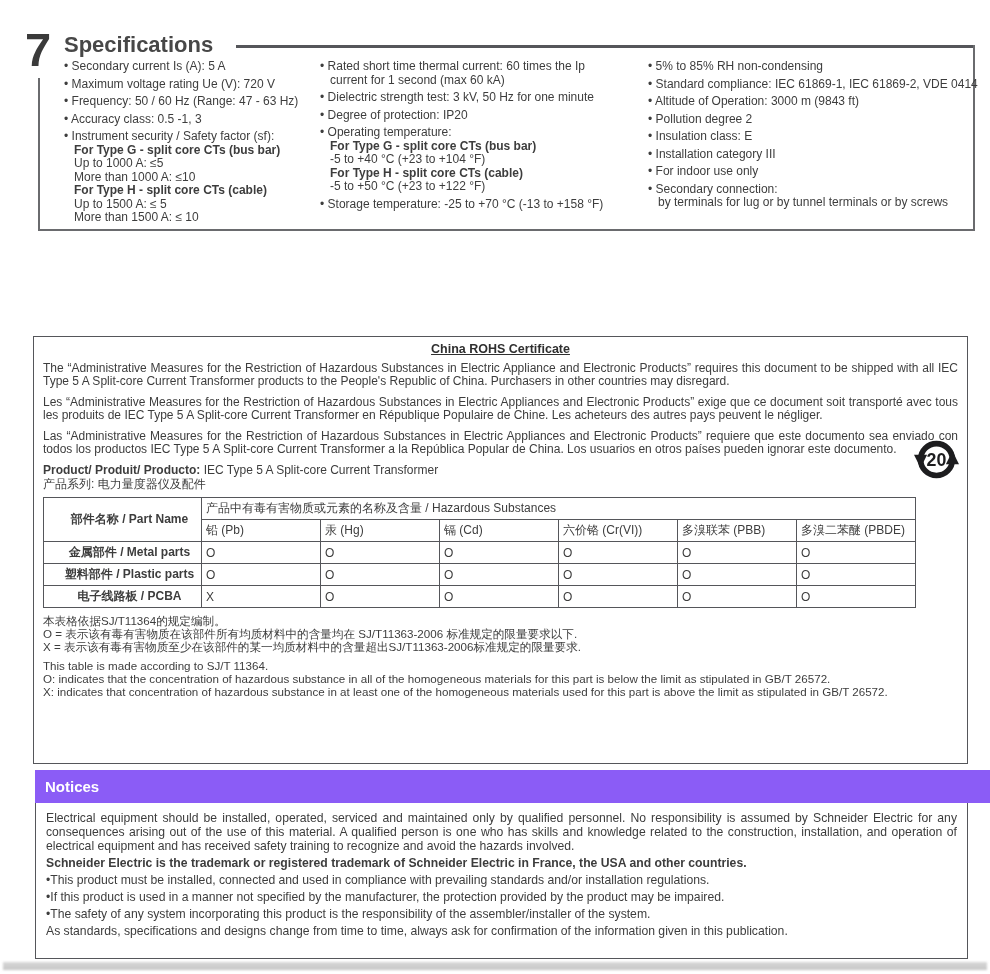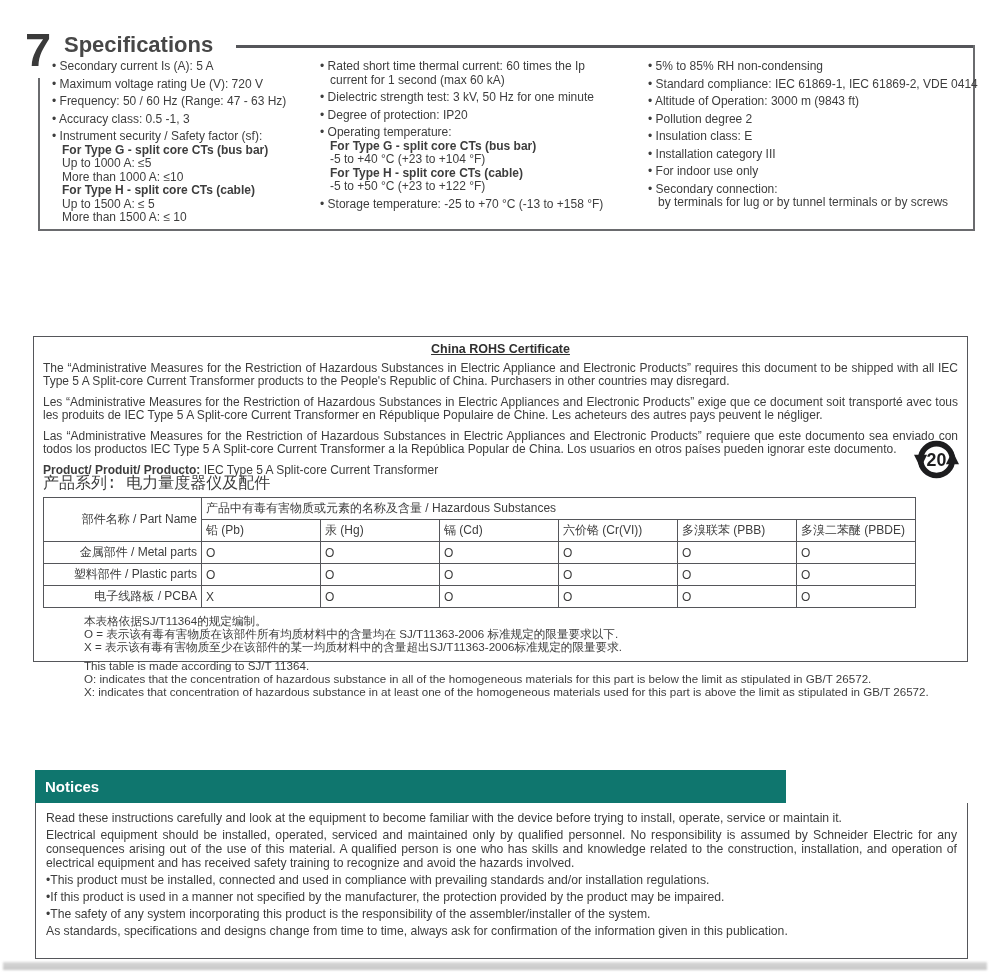--- a/index.html
+++ b/index.html
@@ -12,49 +12,49 @@
 
   
   #spec-number { left:25px; top:26px; font-size:47px; font-weight:bold; color:#3a3a3a; line-height:1; letter-spacing:-2px; }
   #spec-title  { left:64px; top:32px; font-size:22px; font-weight:bold; color:#474747; }
   #spec-rule        { left:236px; top:45px; width:739px; height:3px; background:#55565a; }
   #spec-left-line   { left:38px;  top:78px; width:2px;  height:153px; background:#6a6b6e; }
   #spec-right-line  { left:973px; top:45px; width:2px;  height:186px; background:#6a6b6e; }
   #spec-bottom-line { left:38px;  top:229px; width:937px; height:2px; background:#6a6b6e; }
 
   .spec-col { top:56px; font-size:12px; line-height:13.5px; color:#3d3d3d; }
-  #spec-col-1 { left:52px;  width:266px; }
+  #spec-col-1 { left:64px;  width:266px; }
   #spec-col-2 { left:320px; width:296px; }
   #spec-col-3 { left:628px; width:345px;margin-left:20px; }
 
   .ln { white-space:nowrap; padding-left:10px; }
   .ln.bl { padding-left:0; margin-top:4px; }
   .ln.bl::before { content:"• "; }
   .ln.bd { font-weight:bold; }
 
   
-  #rohs-box { left:33px; top:336px; width:935px; height:326px; border:1px solid #55565a; padding:3px 9px; }
+  #rohs-box { left:33px; top:336px; width:935px; height:428px; border:1px solid #55565a; padding:3px 9px; }
   #rohs-title { text-align:center; font-weight:bold; text-decoration:underline; font-size:12.5px; margin-top:2px; color:#2f2f2f; }
   .rohs-p { font-size:12px; line-height:13px; text-align:justify; margin-top:8px; }
   #rohs-p-en { margin-top:6px; }
   #rohs-product-line { margin-top:7px; font-size:12px; line-height:14px; }
   #rohs-product-label { font-weight:bold; }
-  #rohs-series { font-size:16px; line-height:15px;font-family:Liberation Mono, monospace; }
+  #rohs-series { font-size:12px; line-height:15px; }
 
   #efup-logo { left:880px; top:100px; width:45px; height:45px; }
 
   #rohs-table { border-collapse:collapse; table-layout:fixed; width:872px; margin-top:5px; font-size:12px; color:#3d3d3d; }
   #rohs-table th, #rohs-table td { border:1px solid #55565a; height:22px; padding:0 4px; font-weight:normal; text-align:left; overflow:hidden; }
-  #rohs-table .part { text-align:right; padding-left:18px; }
+  #rohs-table .part { text-align:center; padding-left:18px;font-weight:bold; }
 
   .note-group { margin-top:6px; }
-  .note { font-size:11.6px; line-height:13px; white-space:nowrap;margin-left:41px; }
-
-  
-  #notices-bar { left:35px; top:770px; width:751px; height:33px; background:#0f766e; color:#ffffff;
+  .note { font-size:11.6px; line-height:13px; white-space:nowrap; }
+
+  
+  #notices-bar { left:35px; top:770px; width:956px; height:33px; background:#8b5cf6; color:#ffffff;
                  font-size:15px; font-weight:bold; line-height:33px; padding-left:10px; }
   #notices-box { left:35px; top:803px; width:933px; height:156px; border:1px solid #55565a; border-top:none; padding:5px 10px; }
   .notice-p { font-size:12.2px; line-height:14px; margin-top:3px; text-align:justify; }
   .notice-p.bd { font-weight:bold; }
 
   
   #bottom-artifact { left:3px; top:962px; width:984px; height:8px;
                      background:linear-gradient(to bottom,#cfcfcf,#b9b9b9); filter:blur(1px); opacity:.8; }
 </style>
 </head>
@@ -182,21 +182,21 @@
       <div class="note">This table is made according to SJ/T 11364.</div>
       <div class="note">O: indicates that the concentration of hazardous substance in all of the homogeneous materials for this part is below the limit as stipulated in GB/T 26572.</div>
       <div class="note">X: indicates that concentration of hazardous substance in at least one of the homogeneous materials used for this part is above the limit as stipulated in GB/T 26572.</div>
     </div>
 </div>
 
 <div class="abs" id="notices-bar">
   <span>Notices</span>
 </div>
 <div class="abs" id="notices-box">
-    <div class="notice-p">Read these instructions carefully and look at the equipment to become familiar with the device before trying to install, operate, service or maintain it.</div>
     <div class="notice-p">Electrical equipment should be installed, operated, serviced and maintained only by qualified personnel. No responsibility is assumed by Schneider Electric for any consequences arising out of the use of this material. A qualified person is one who has skills and knowledge related to the construction, installation, and operation of electrical equipment and has received safety training to recognize and avoid the hazards involved.</div>
+    <div class="notice-p bd">Schneider Electric is the trademark or registered trademark of Schneider Electric in France, the USA and other countries.</div>
     <div class="notice-p">•This product must be installed, connected and used in compliance with prevailing standards and/or installation regulations.</div>
     <div class="notice-p">•If this product is used in a manner not specified by the manufacturer, the protection provided by the product may be impaired.</div>
     <div class="notice-p">•The safety of any system incorporating this product is the responsibility of the assembler/installer of the system.</div>
     <div class="notice-p">As standards, specifications and designs change from time to time, always ask for confirmation of the information given in this publication.</div>
   </div>
 
 <div class="abs" id="bottom-artifact"></div>
 
 </body></html>

